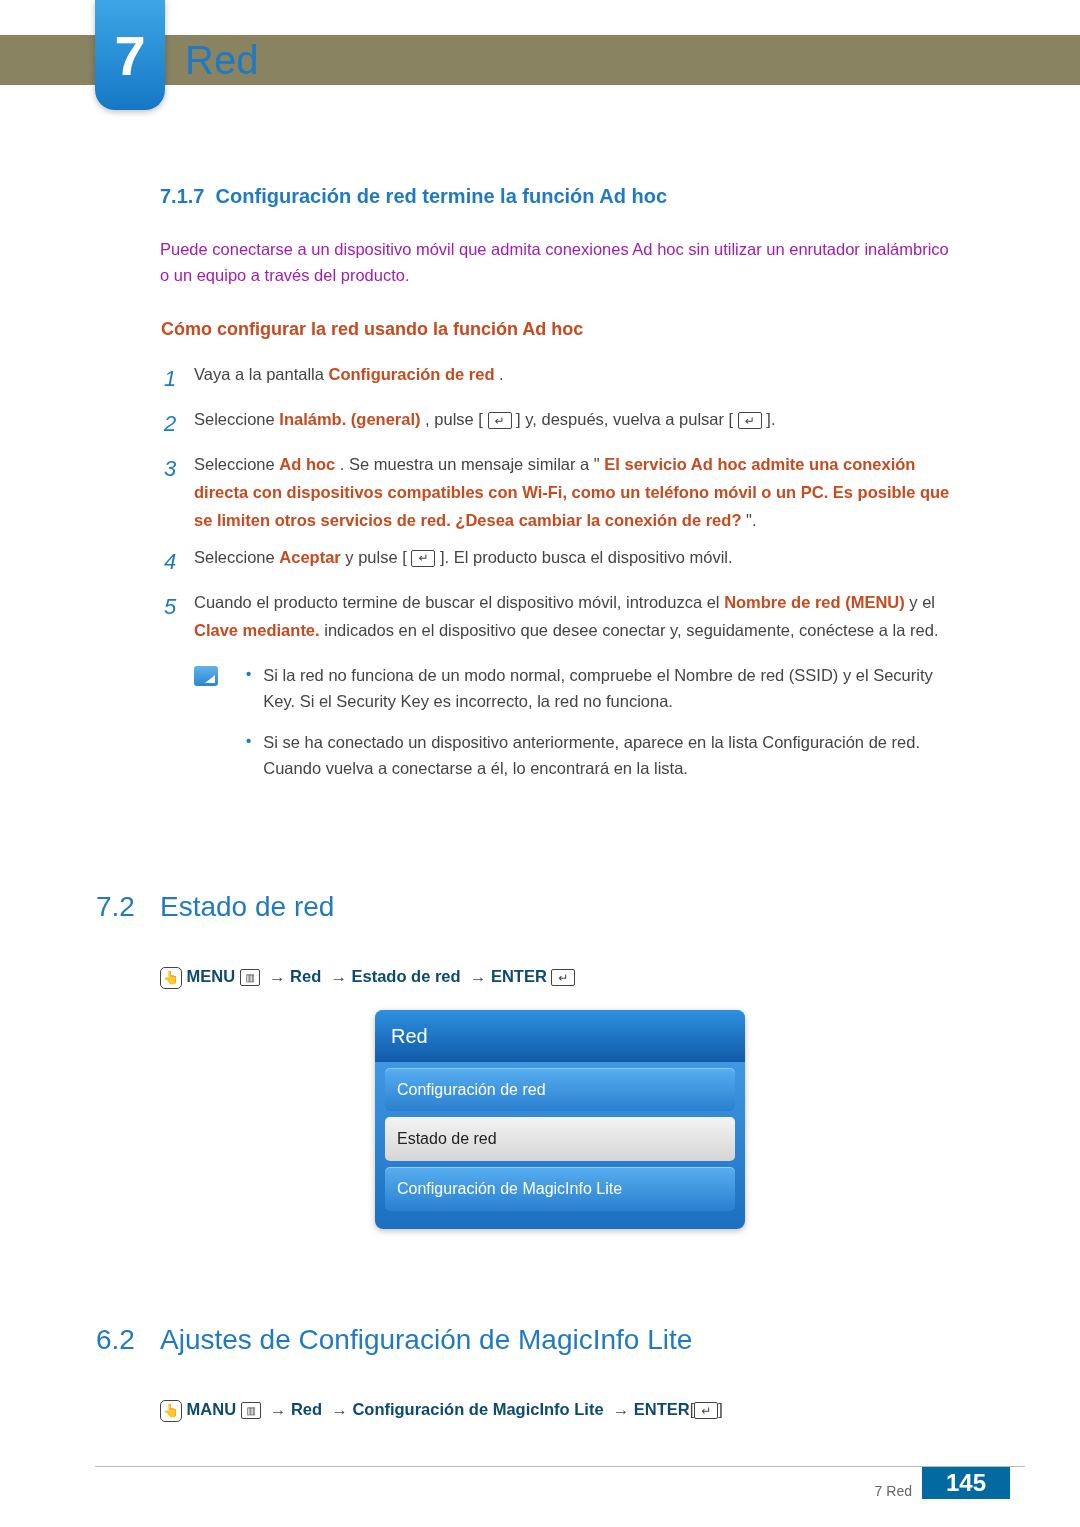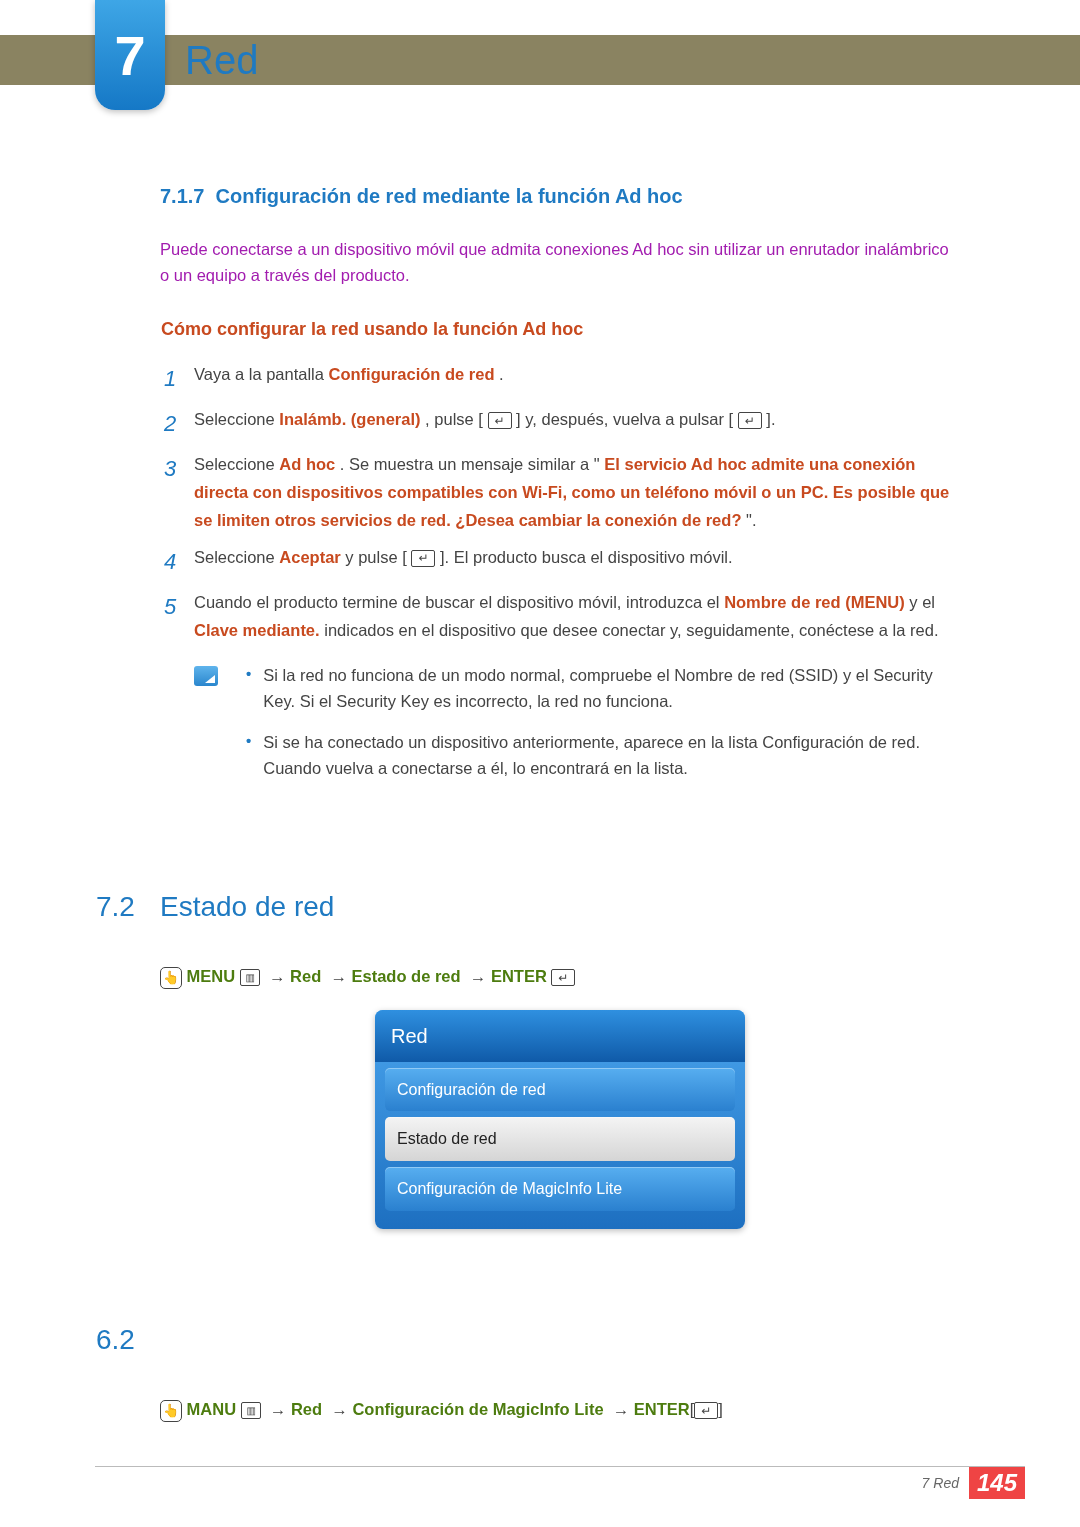--- a/index.html
+++ b/index.html
@@ -163,21 +163,21 @@
     margin-left: -64px;
   }
   .section-title {
     font-size: 28px;
     color: #1f7ac2;
   }
   .nav-path {
     margin: 34px 0 20px 0;
     color: #444;
   }
-  .nav-path .b-orange { color: #4d7c0f; }
+  .nav-path .b-orange { color: #0c4a6e; }
   .menu-box {
     width: 370px;
     margin: 20px auto 0 auto;
     border-radius: 8px;
     overflow: hidden;
     background: linear-gradient(#4aa5ee,#1d6fc0);
     padding-bottom: 12px;
     box-shadow: 0 2px 6px rgba(0,0,0,0.25);
   }
   .menu-header {
@@ -195,53 +195,52 @@
     box-shadow: inset 0 1px 0 rgba(255,255,255,.35);
     font-size: 16px;
   }
   .menu-item.selected {
     background: linear-gradient(#f4f4f4,#d5d5d5);
     color: #222;
   }
   .footer {
     position: absolute;
     bottom: 28px;
-    right: 55px;
-    display: flex;
-    align-items: center;
-    font-style: italic;
+    right: 70px;
+    display: flex;
+    align-items: flex-end;
   }
   .footer-text { font-size: 14px; color: #666; margin-right: 10px; }
   .footer-page {
-    background: #ef4444;
+    background: #0369a1;
     color: #fff;
     font-weight: bold;
     font-size: 24px;
-    padding: 2px 8px;
+    padding: 2px 24px;
   }
   .footer-rule {
     position: absolute;
     bottom: 60px;
     left: 95px;
     right: 55px;
     border-top: 1px solid #bbb;
   }
 </style>
 </head>
 <body>
 
 <div class="top-band"></div>
 <div class="chapter-badge">7</div>
 <div class="chapter-title">Red</div>
 
 <div class="content">
 
   <div class="h3">
     <span>7.1.7</span>&nbsp;
-    <span>Configuración de red mediante la función Ad hoc</span>
+    <span>Configuración de red termine la función Ad hoc</span>
   </div>
 
   <p class="para">Puede conectarse a un dispositivo móvil que admita conexiones Ad hoc sin utilizar un enrutador inalámbrico o un equipo a través del producto.</p>
 
   <div class="h4">Cómo configurar la red usando la función Ad hoc</div>
 
   <ol class="steps">
     <li>
       <span class="step-num">1</span>
       <span class="step-body">
@@ -326,20 +325,21 @@
 
   <div class="menu-box">
     <div class="menu-header">Red</div>
     <div class="menu-item">Configuración de red</div>
     <div class="menu-item selected">Estado de red</div>
     <div class="menu-item">Configuración de MagicInfo Lite</div>
   </div>
 
   <div class="section-row">
     <div class="section-num">6.2</div>
+    <div class="section-title">Ajustes de Configuración de MagicInfo Lite</div>
   </div>
 
   <div class="nav-path">
     <span class="remote-icon">👆</span>
     <span class="b-orange">MANU</span>
     <span class="menu-icon">▥</span>
     &nbsp;→&nbsp;<span class="b-orange">Red</span>
     &nbsp;→&nbsp;<span class="b-orange">Configuración de MagicInfo Lite</span>
     &nbsp;→&nbsp;<span class="b-orange">ENTER</span>[<span class="enter-icon">↵</span>]
   </div>

